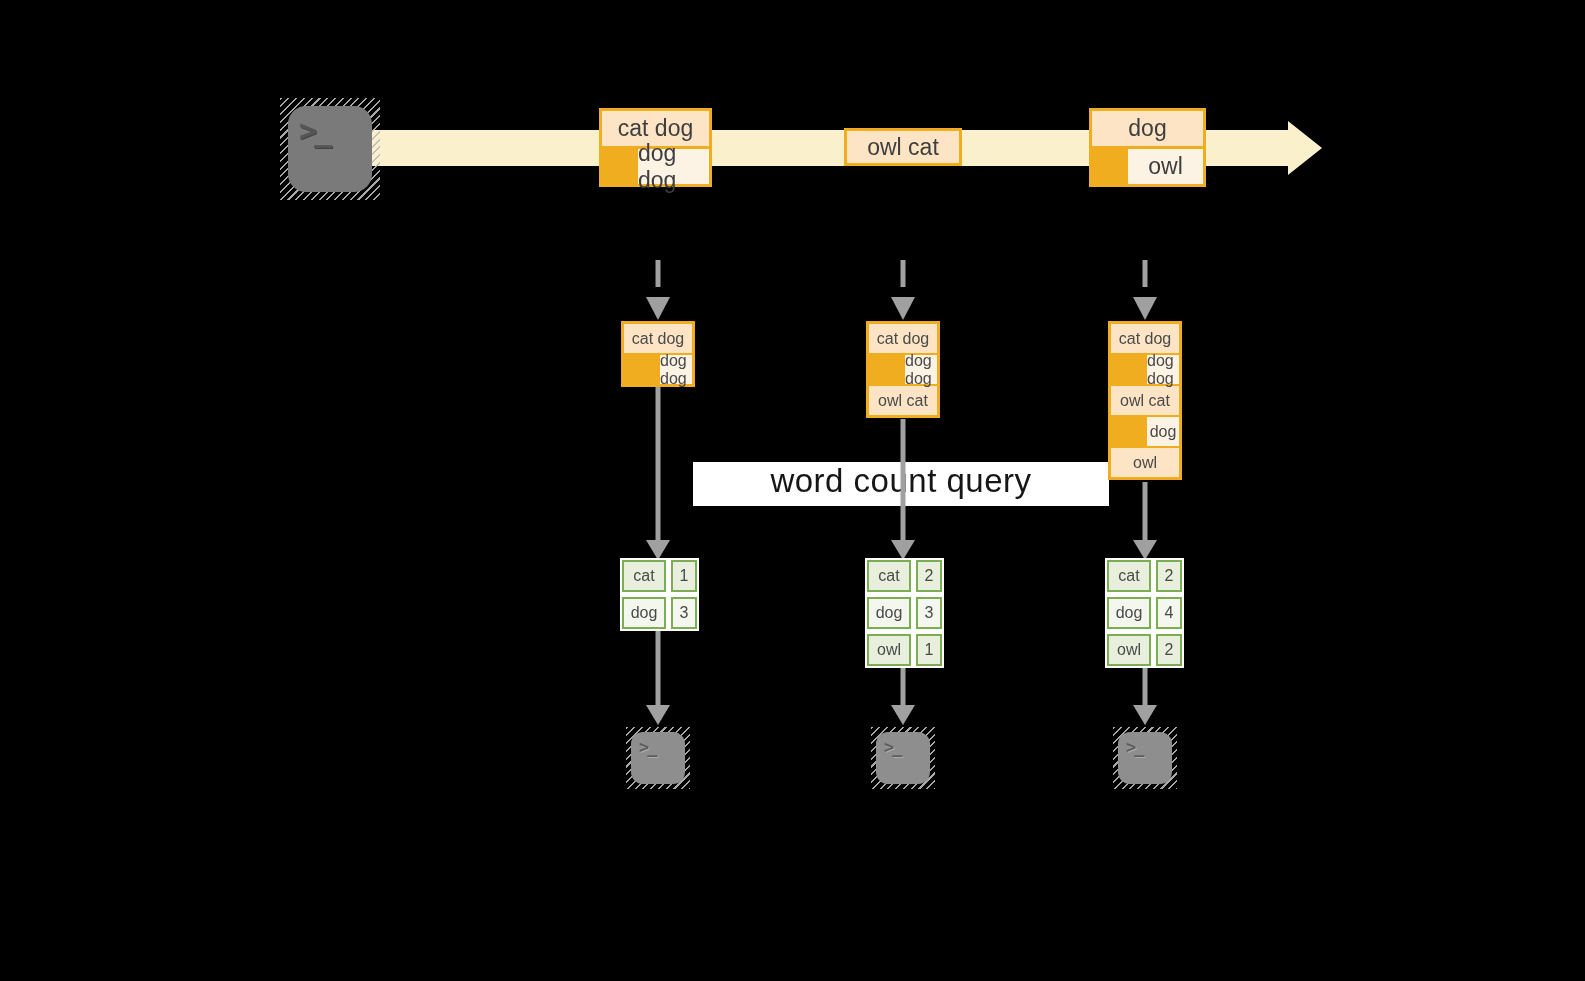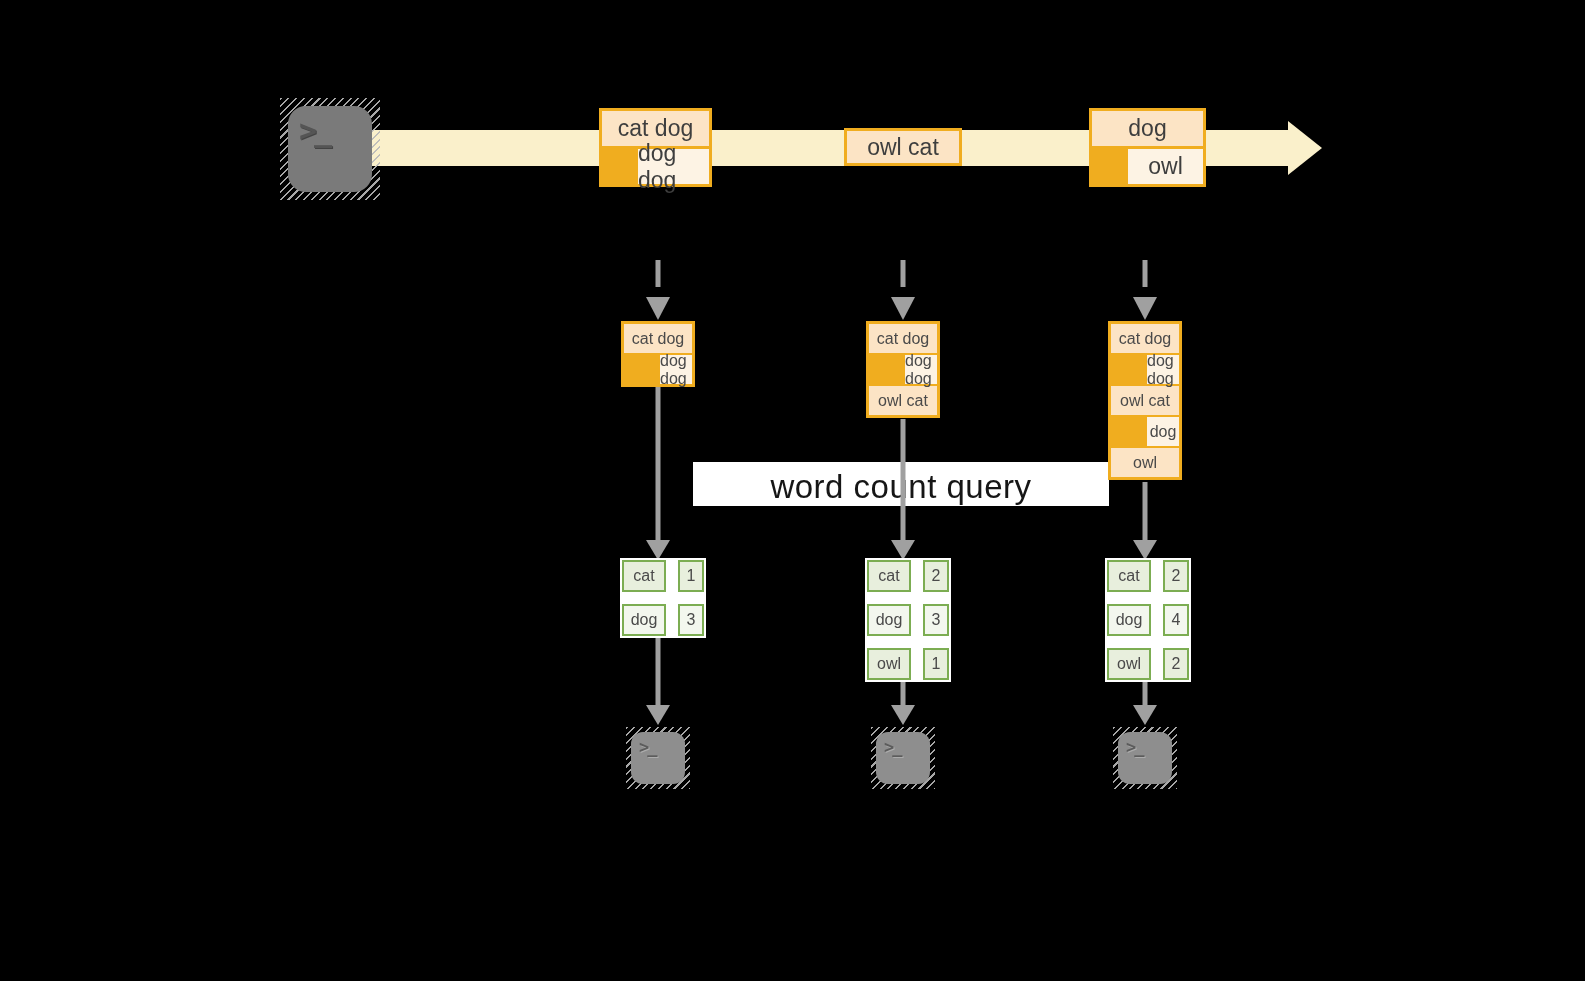--- a/index.html
+++ b/index.html
@@ -30,26 +30,26 @@
   .peach{background:#fce4c5;}
   .cream{background:#fdf3e4;margin-left:36px;}
 
   
   .stack{position:absolute;z-index:3;width:68px;border:3px solid #f0ad1f;background:#f0ad1f;}
   .srow{height:29px;display:flex;align-items:center;justify-content:center;font-size:16px;color:#4a4a4a;}
   .srow + .srow{margin-top:2px;}
 
   
   .query-box{position:absolute;left:693px;top:462px;width:416px;height:44px;background:#fff;z-index:1;
-             display:flex;align-items:flex-end;justify-content:center;}
+             display:flex;align-items:flex-start;justify-content:center;}
   .query-box span{font-size:33px;color:#161616;letter-spacing:.5px;}
 
   
   .wtable{position:absolute;z-index:3;background:#fff;padding:2px;display:grid;
-          grid-template-columns:44px 26px;gap:12px;}
+          grid-template-columns:44px 26px;gap:5px;}
   .tcell{box-sizing:border-box;height:32px;border:2px solid #7cad52;display:flex;align-items:center;
          justify-content:center;font-size:16px;color:#4a4a4a;}
   .g1{background:#e8efdd;}
   .g2{background:#f3f7ee;}
 
   
   .arrows{position:absolute;left:0;top:0;z-index:2;}
   .arrows line{stroke:#a0a0a0;stroke-width:5;}
   .arrows polygon{fill:#a0a0a0;}
   .dash{stroke-dasharray:27 14;}

